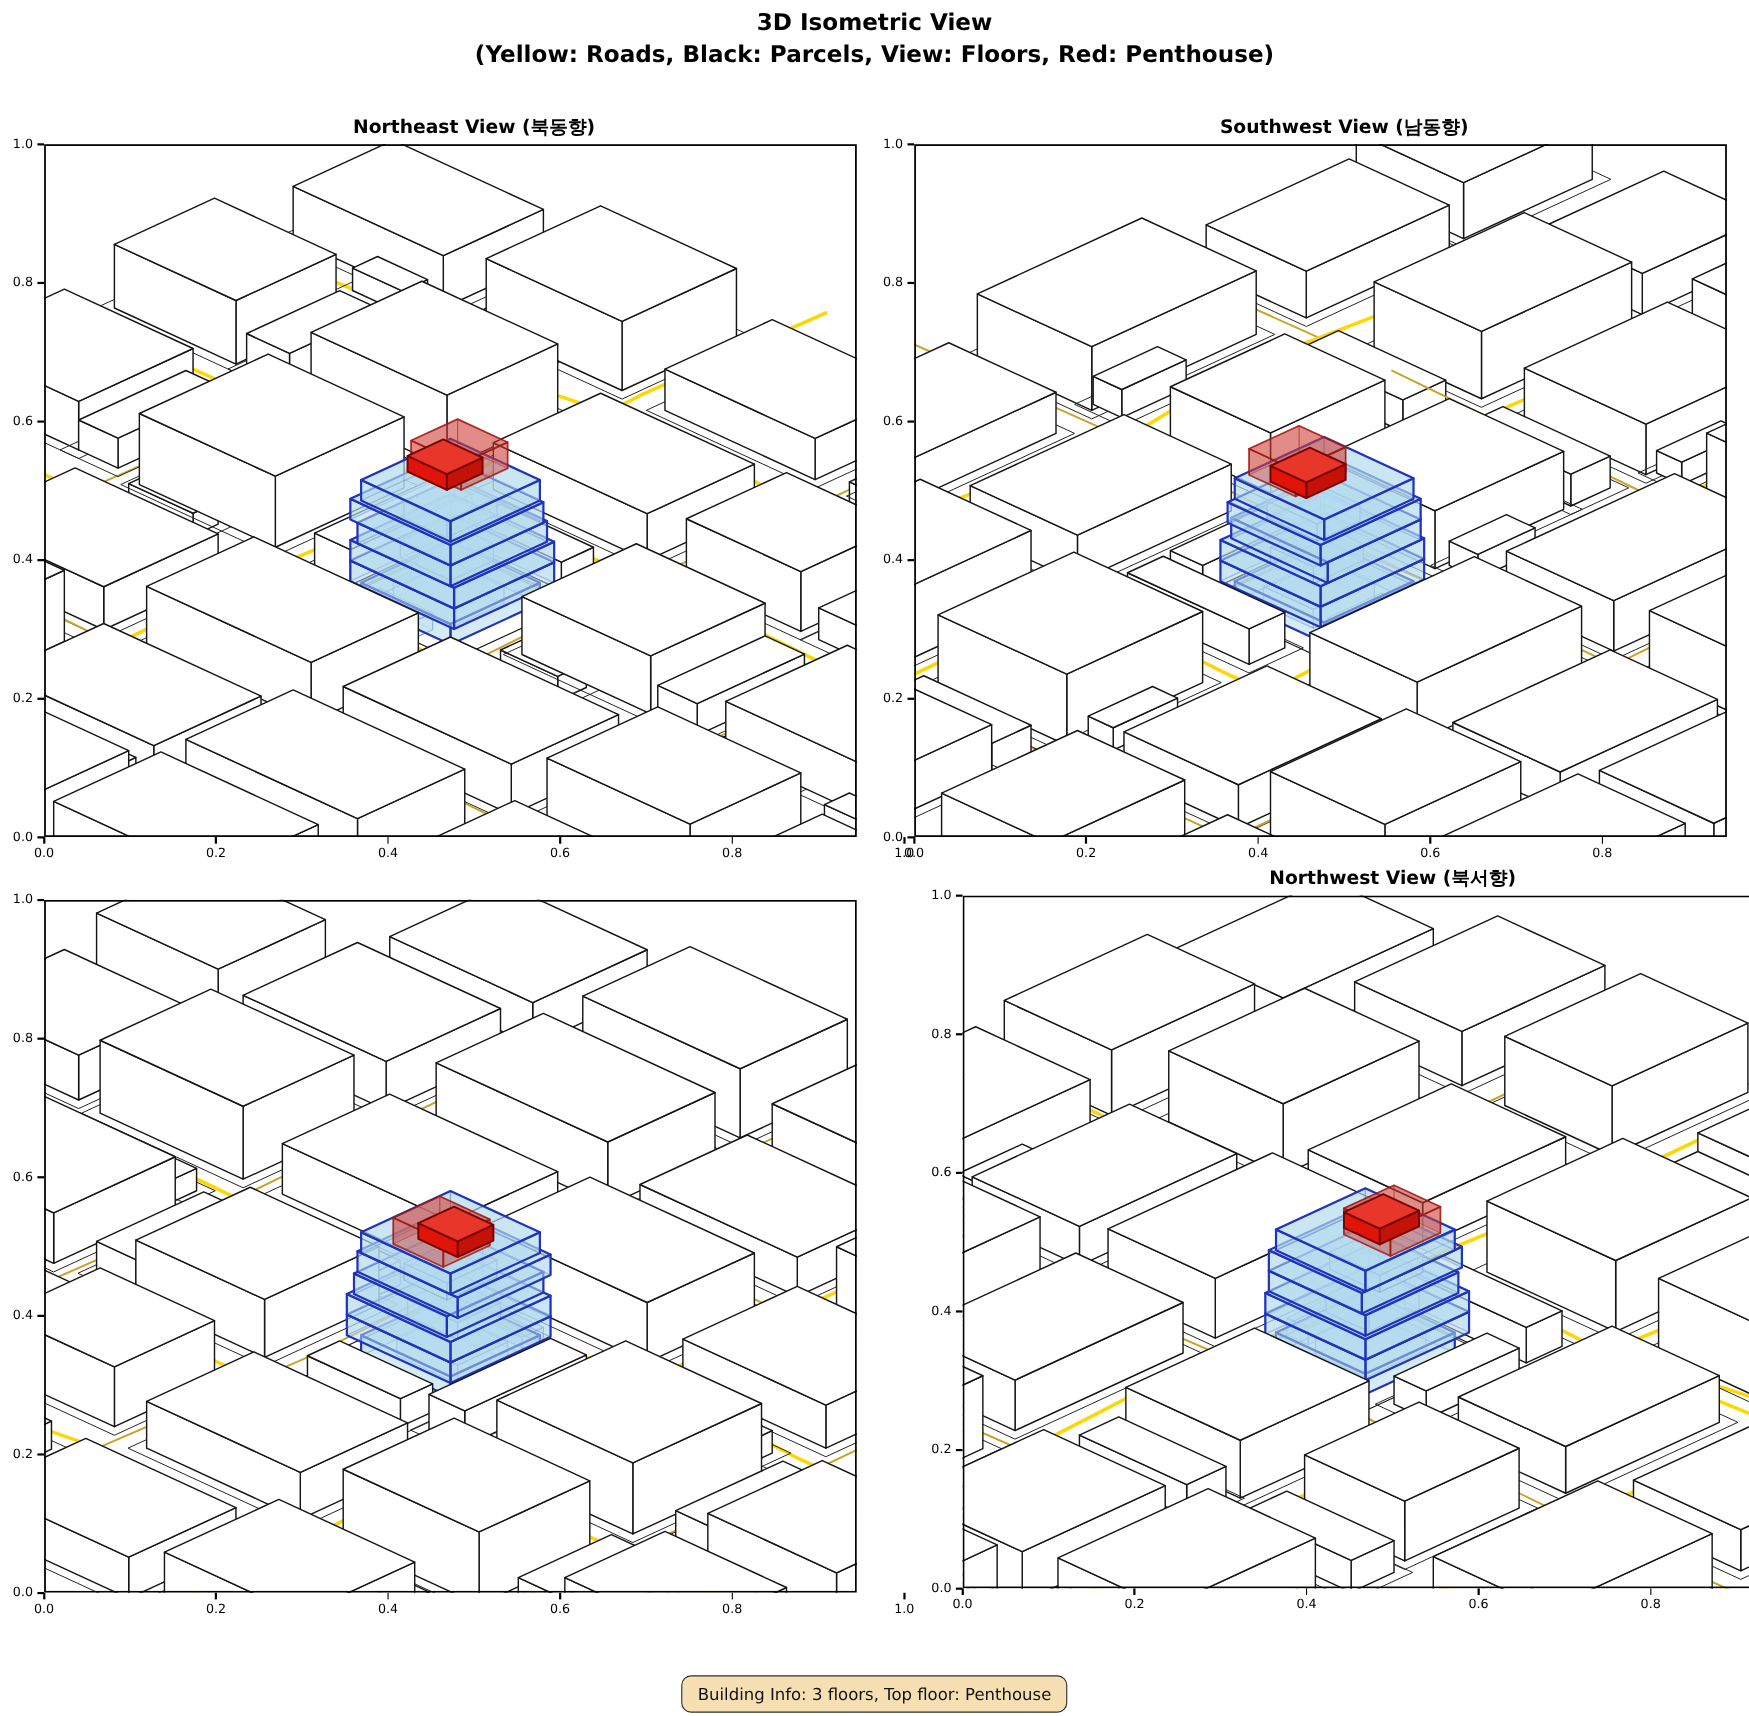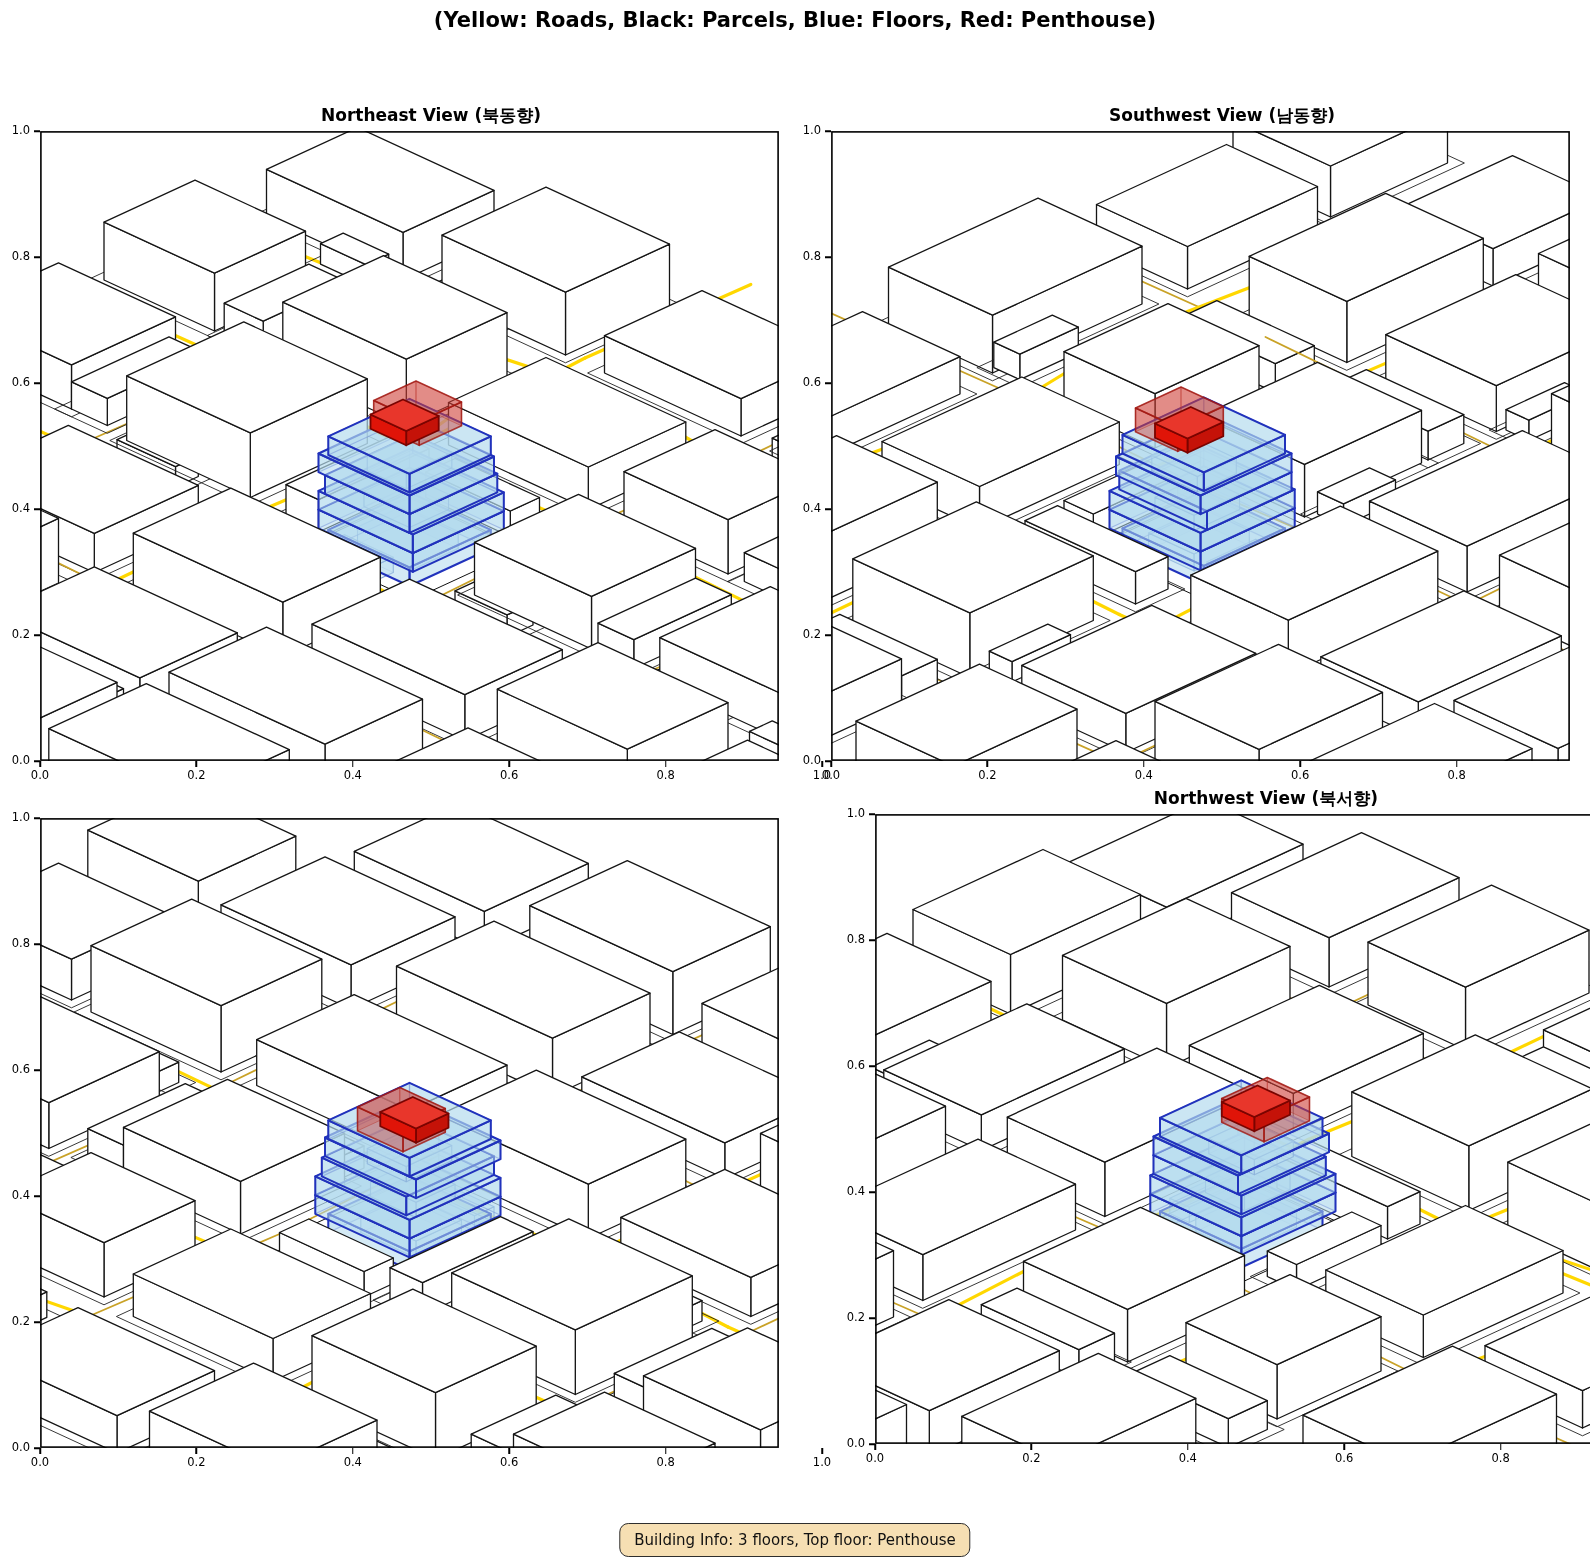--- a/index.html
+++ b/index.html
@@ -23,21 +23,22 @@
   .info{position:absolute;left:795px;top:1523px;transform:translateX(-50%);
         background:#F6DFB3;border:1.7px solid #2e2e2e;border-radius:9px;
         padding:7px 14px;font-size:15px;white-space:nowrap;color:#111;}
 </style>
 </head>
 <body>
 
 <div class="figure">
 
   <div class="fig-title">
-    <div>(Yellow: Roads, Black: Parcels, Blue: Floors, Red: Penthouse)</div>
+    <div>3D Isometric View</div>
+    <div>(Yellow: Roads, Black: Parcels, View: Floors, Red: Penthouse)</div>
   </div>
 
   <div class="subplot" id="sp0">
     <div class="sp-title">Northeast View (북동향)</div>
     <div class="plot">
         <svg width="739" height="630" viewBox="0 0 739 630" xmlns="http://www.w3.org/2000/svg">
           <rect x="0" y="0" width="739" height="630" fill="#ffffff"></rect>
           <line x1="171.3" y1="87.5" x2="330.5" y2="152" stroke="#FFD700" stroke-width="3.2" stroke-linecap="round"></line>
           <line x1="551.5" y1="80" x2="294.8" y2="201.5" stroke="#C9A227" stroke-width="1.8" stroke-linecap="round"></line>
           <polygon points="317.5,36.2 470.9,107 363,156.8 209.6,86" fill="none" stroke="#222222" stroke-width="0.9" stroke-linejoin="round"></polygon>

